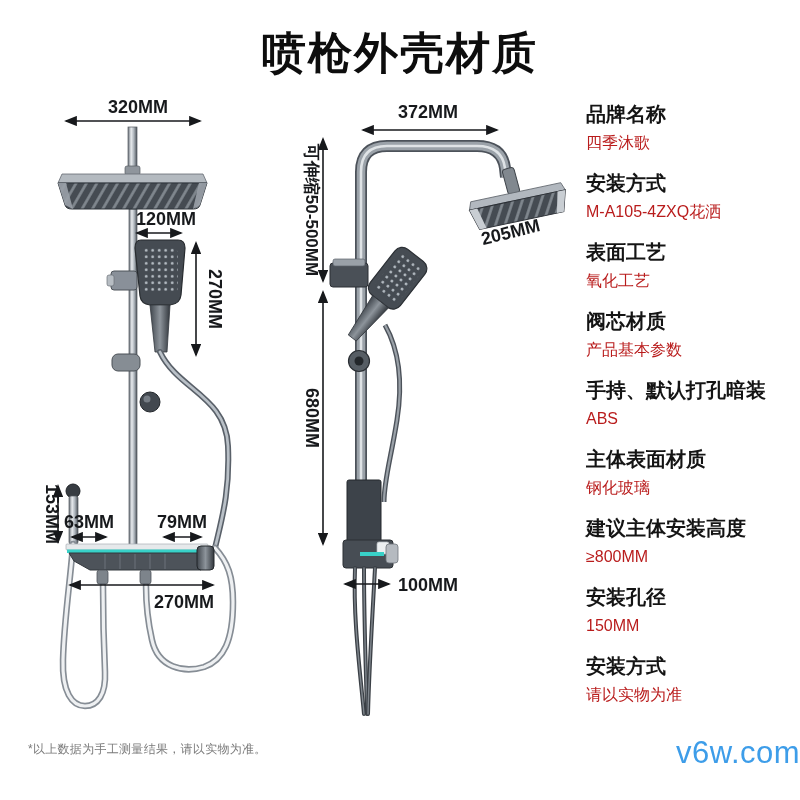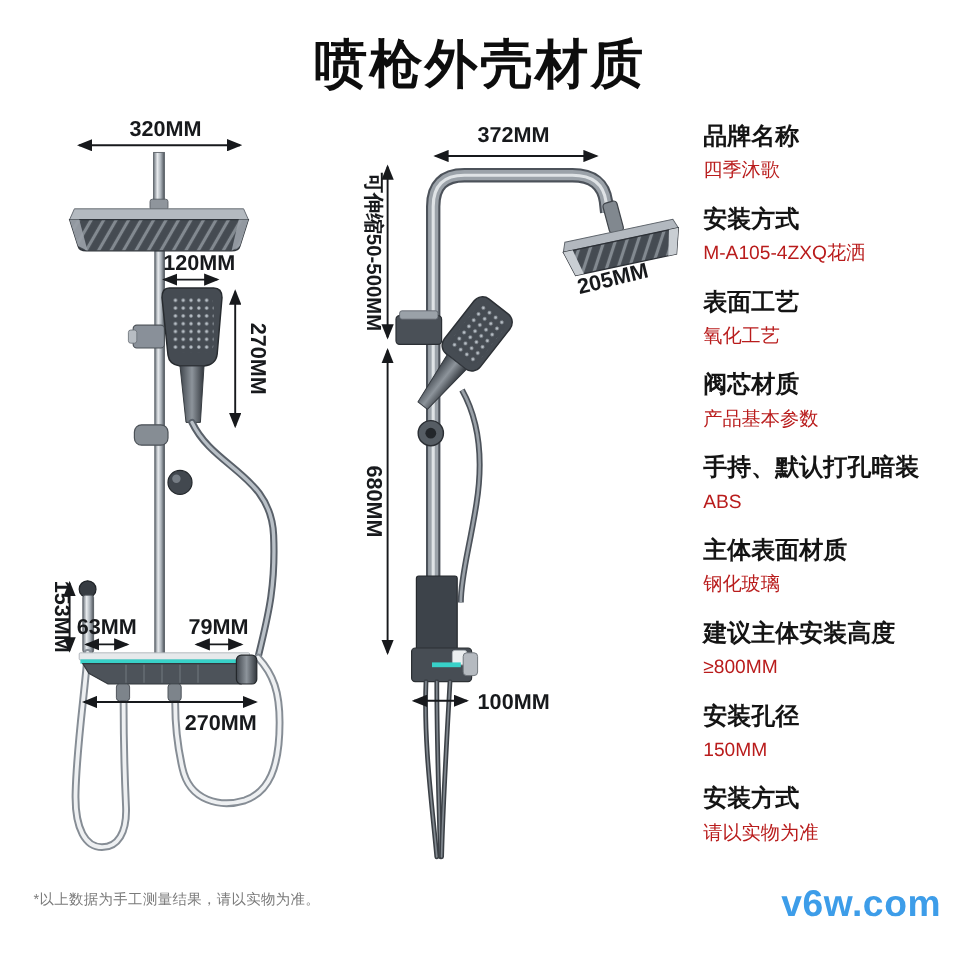--- a/index.html
+++ b/index.html
@@ -19,21 +19,21 @@
   .hoseD-o{fill:none;stroke:#596069;stroke-width:6;stroke-linecap:round;}
   .hoseD-i{fill:none;stroke:#b9c0c7;stroke-width:2.8;stroke-linecap:round;}
   .hoseS-o{fill:none;stroke:#3b4046;stroke-width:4;stroke-linecap:round;}
   .hoseS-i{fill:none;stroke:#80878e;stroke-width:1.4;stroke-linecap:round;}
   .specs{position:absolute;left:586px;top:103px;width:216px;}
   .spec{margin-bottom:20px;}
   .spec-label{font-size:20px;font-weight:700;color:#141414;line-height:22px;}
   .spec-value{font-size:16px;color:#b91c1c;line-height:18px;margin-top:9px;}
   .footnote{position:absolute;left:28px;top:741px;font-size:12px;color:#7a7a7a;
             letter-spacing:0.3px;}
-  .watermark{position:absolute;left:651px;top:735px;font-size:31px;font-weight:bold;
+  .watermark{position:absolute;left:676px;top:735px;font-size:31px;font-weight:normal;
              color:#3d9de9;letter-spacing:0.5px;}
 </style>
 </head>
 <body>
 
 <div class="page">
 
   <h1 class="title">喷枪外壳材质</h1>
 
   <svg class="fig fig-left" viewBox="25 90 250 635">

